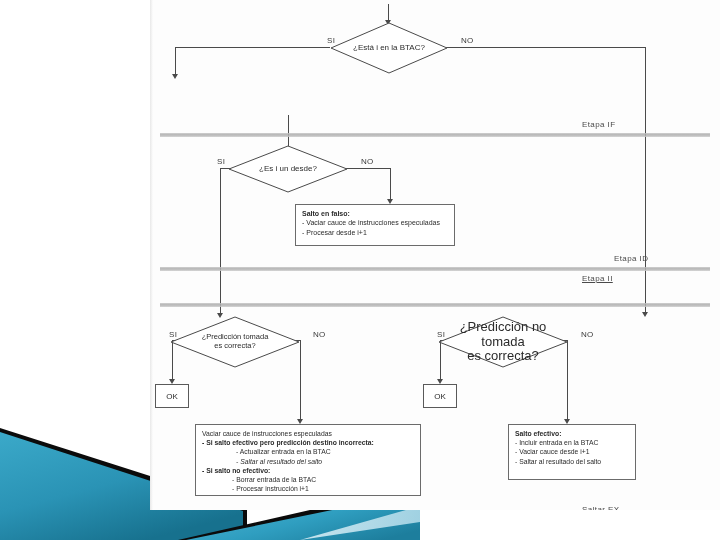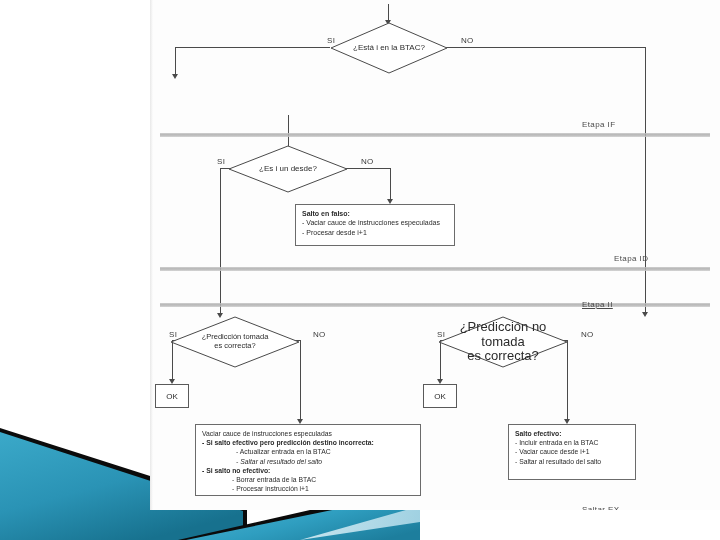--- a/index.html
+++ b/index.html
@@ -200,21 +200,21 @@
     <div class="ln lnv" style="left:417px; top:340px; height:82px;"></div>
     <div class="arrow" style="left:414px; top:419px;"></div>
 
     <div class="band" style="left:10px; top:133px; width:550px;"></div>
     <div class="stage-label" style="left:432px; top:120px;">Etapa IF</div>
 
     <div class="band" style="left:10px; top:267px; width:550px;"></div>
     <div class="stage-label" style="left:416px; top:254px;margin-left:48px;">Etapa ID</div>
 
     <div class="band" style="left:10px; top:303px; width:550px;"></div>
-    <div class="stage-label" style="left:432px; top:300px;text-decoration:underline;">Etapa II</div>
+    <div class="stage-label" style="left:432px; top:274px;text-decoration:underline;">Etapa II</div>
 
     <div class="stage-label" style="left:432px; top:505px;">Saltar EX</div>
 
     <div class="diamond" style="left:180px; top:22px; width:118px; height:52px; font-size:8px;">
       <svg class="dshape" viewBox="0 0 118 52" preserveAspectRatio="none">
         <polygon points="59,1 117,26 59,51 1,26" fill="#ffffff" stroke="#4a4a4a" stroke-width="1"></polygon>
       </svg>
       <span class="dtext">¿Está i en la BTAC?</span>
     </div>
     <div class="lbl" style="left:166px; top:36px;">SI</div>

